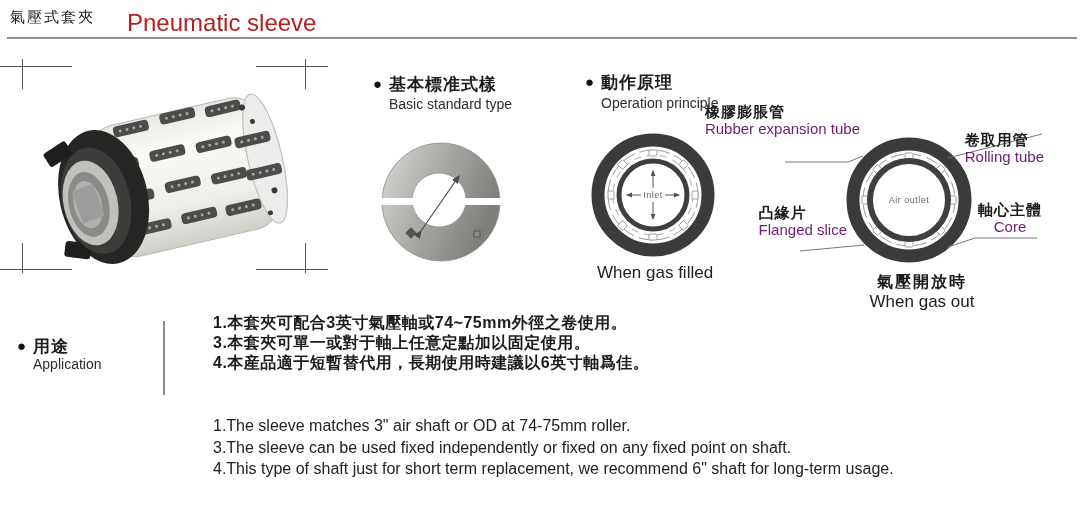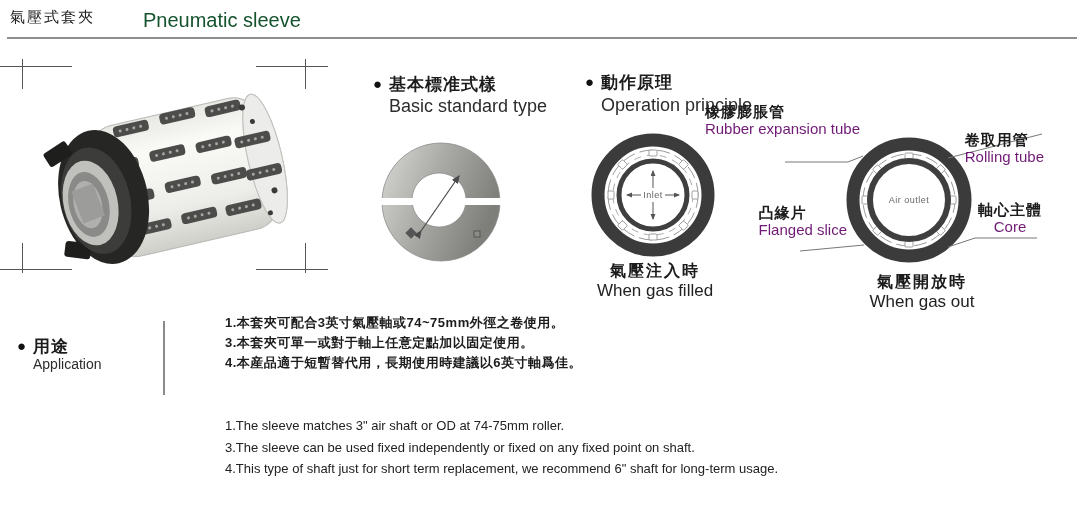--- a/index.html
+++ b/index.html
@@ -5,43 +5,43 @@
   html,body{margin:0;padding:0;}
   body{
     width:1084px;height:524px;position:relative;overflow:hidden;
     background:#ffffff;color:#1c1c1c;
     font-family:"Liberation Sans","DejaVu Sans",sans-serif;
     -webkit-font-smoothing:antialiased;
   }
   .abs{position:absolute;}
   
   .title-zh{left:10px;top:8px;font-size:15px;font-weight:normal;letter-spacing:2px;}
-  .title-en{left:143px;top:9px;font-size:20px;color:#14532d;}
+  .title-en{left:127px;top:9px;font-size:24px;color:#b91c1c;}
   .title-rule{left:7px;top:37px;width:1070px;height:2px;background:#8f8f8f;}
   
   .mark{background:#555;}
   .mark.v{width:1px;height:30px;}
   .mark.h{width:72px;height:1px;}
   
   .bullet{font-size:15px;line-height:1;color:#111;}
   .h-zh{font-size:17px;font-weight:bold;letter-spacing:1px;}
-  .h-en{font-size:18px;color:#2c2c2c;}
+  .h-en{font-size:14px;color:#2c2c2c;}
   
   .callout{line-height:1.15;}
   .callout .zh{font-size:15px;font-weight:bold;letter-spacing:1px;}
   .callout .en{font-size:15px;color:#701a75;}
   .ra{text-align:left;}
   .ca{text-align:center;}
   
   .cap{width:180px;text-align:center;line-height:1.1;}
   .cap .zh{font-size:16px;font-weight:bold;letter-spacing:2px;}
   .cap .en{font-size:17px;color:#222;margin-top:2px;}
   
   .divider{left:163px;top:321px;width:2px;height:74px;background:#8a8a8a;}
-  .notes{left:225px;line-height:20.5px;font-size:13px;white-space:nowrap;}
+  .notes{left:213px;line-height:20.5px;font-size:16px;white-space:nowrap;}
   .notes.zh{top:313px;font-weight:600;letter-spacing:.5px;line-height:20px;}
   .notes.en{top:415px;line-height:21.5px;color:#222;}
   svg{display:block;}
   .leader-overlay{pointer-events:none;}
 </style>
 </head>
 <body>
 
 <div class="abs title-zh">氣壓式套夾</div>
 <div class="abs title-en">Pneumatic sleeve</div>
@@ -171,21 +171,20 @@
   <g stroke="#555" stroke-width="1">
     <line x1="65" y1="58" x2="65" y2="41" marker-end="url(#arrB)"></line>
     <line x1="65" y1="72" x2="65" y2="89" marker-end="url(#arrB)"></line>
     <line x1="53" y1="65" x2="39" y2="65" marker-end="url(#arrB)"></line>
     <line x1="77" y1="65" x2="91" y2="65" marker-end="url(#arrB)"></line>
   </g>
   <text x="65" y="68" font-size="9" fill="#666" text-anchor="middle" letter-spacing="0.5">Inlet</text>
 </svg>
 
 <div class="abs cap" style="left:565px;top:262px;">
-  <div class="zh">氣壓注入時</div>
   <div class="en">When gas filled</div>
 </div>
 
 <svg class="abs" style="left:845px;top:137px;" width="130" height="130" viewBox="0 0 130 130">
   <circle cx="64" cy="63" r="56" fill="none" stroke="#3b3b3b" stroke-width="13"></circle>
   <circle cx="64" cy="63" r="46" fill="none" stroke="#9a9a98" stroke-width="1" stroke-dasharray="13 5"></circle>
   <g stroke="#8a8a88" fill="#ffffff" stroke-width="0.8">
     <rect x="60" y="16" width="8" height="6" rx="1"></rect>
       <rect x="60" y="104" width="8" height="6" rx="1"></rect>
     <rect x="17" y="59" width="6" height="8" rx="1"></rect>

